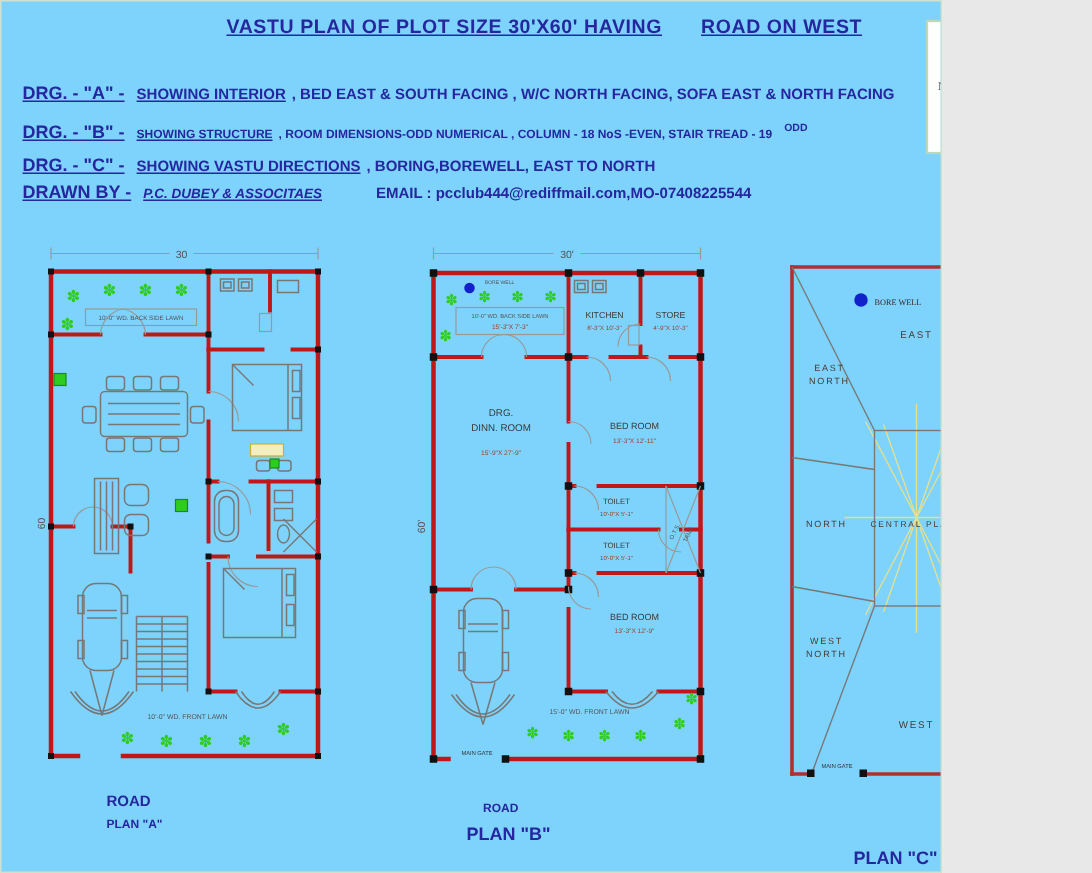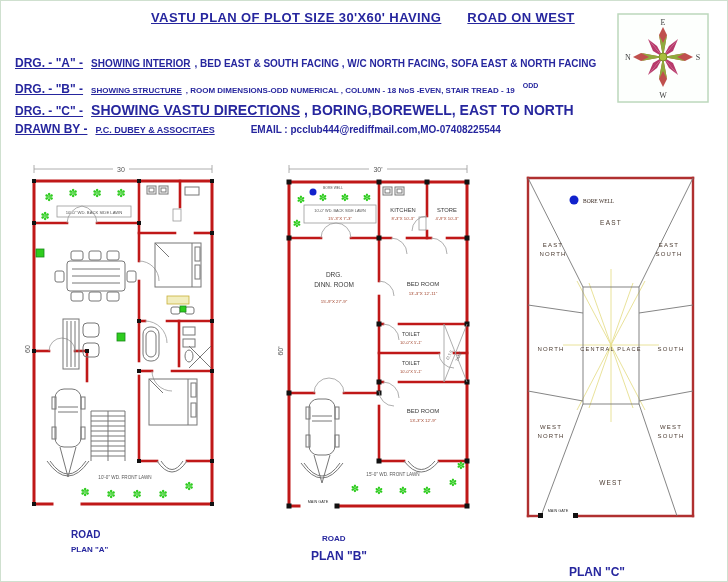--- a/index.html
+++ b/index.html
@@ -1,31 +1,31 @@
 <!DOCTYPE html>
 <html><head>
 <meta charset="utf-8">
 <style>
   html,body{margin:0;padding:0;background:#e8e8e8;}
-  .page{width:728px;height:582px;position:relative;background:#ffffff;
+  .page{width:628px;height:582px;position:relative;background:#7dd3fc;
         border:1px solid #cfe0cf;box-sizing:border-box;overflow:hidden;
         font-family:"Liberation Sans",sans-serif;}
   .abs{position:absolute;}
   .navy{color:#26269e;}
   .title{font-size:13px;font-weight:bold;letter-spacing:.4px;white-space:nowrap;}
   .title .t{text-decoration:underline;}
   .title .gap{display:inline-block;width:26px;}
   .note{white-space:nowrap;font-weight:bold;}
   .note .lbl{text-decoration:underline;margin-right:8px;}
   .note .phr{text-decoration:underline;margin-right:4px;}
   .note .sup{position:relative;top:-5px;margin-left:8px;font-size:7px;}
   .nA .lbl{font-size:12px;} .nA .phr,.nA .rest{font-size:10px;margin-top:32px;}
   .nB .lbl{font-size:12px;} .nB .phr,.nB .rest{font-size:8px;}
-  .nC .lbl{font-size:12px;} .nC .phr,.nC .rest{font-size:14px;}
-  .nD .lbl{font-size:12px;} .nD .phr{font-size:9px;} .nD .rest{font-size:10px;margin-left:32px;}
+  .nC .lbl{font-size:12px;} .nC .phr,.nC .rest{font-size:10px;}
+  .nD .lbl{font-size:12px;} .nD .phr{font-size:9px;font-style:italic;} .nD .rest{font-size:10px;margin-left:32px;}
   .blab{font-weight:bold;}
   svg text{font-family:"Liberation Sans",sans-serif;}
   svg .serif{font-family:"Liberation Serif",serif;}
   .wall{stroke:#c01818;stroke-width:2.6;stroke-linecap:square;}
   .wallo{stroke:#c01818;stroke-width:3;stroke-linecap:square;}
   .fur{stroke:#777;fill:none;stroke-width:1;}
   .thin{stroke:#999;fill:none;stroke-width:.8;}
   .dim{fill:#555;}
   .rname{fill:#3a3a3a;}
   .rdim{fill:#a04028;}

